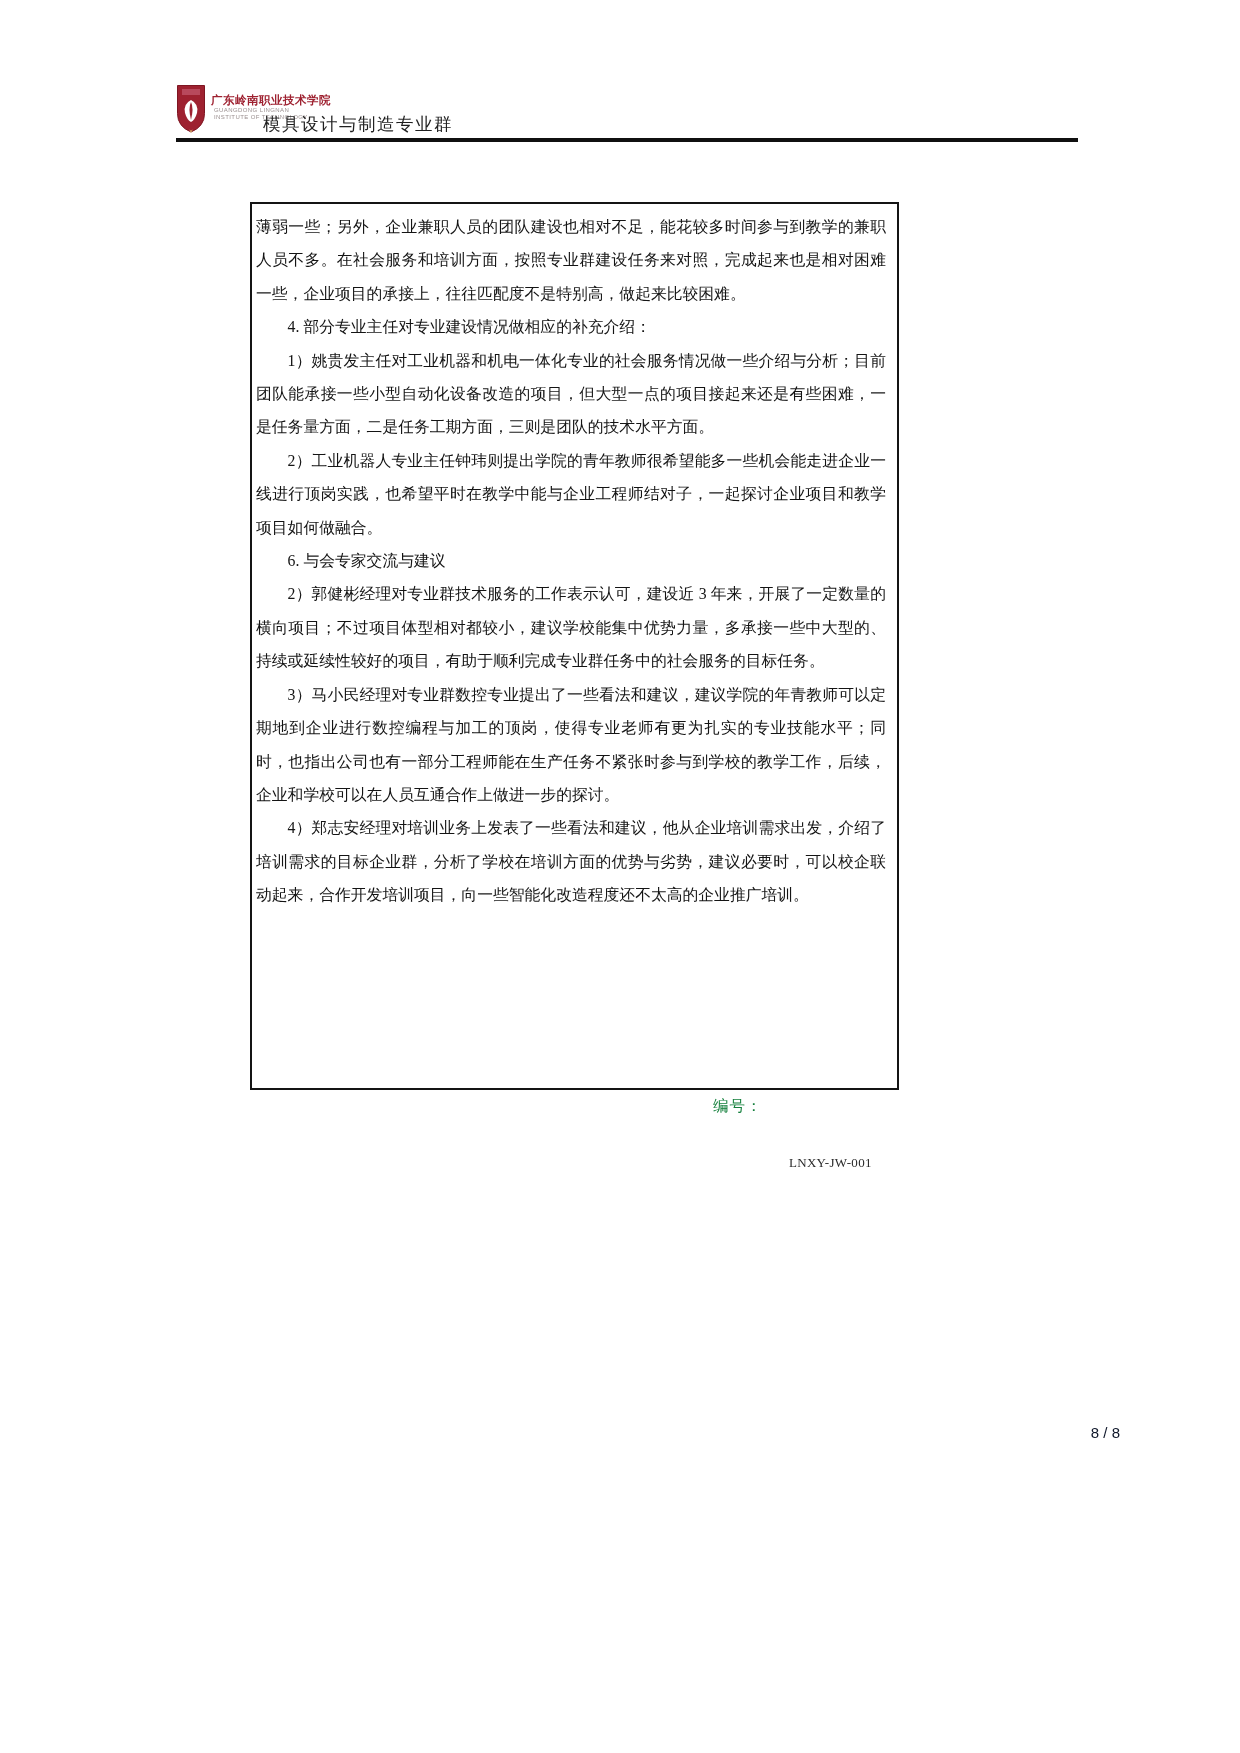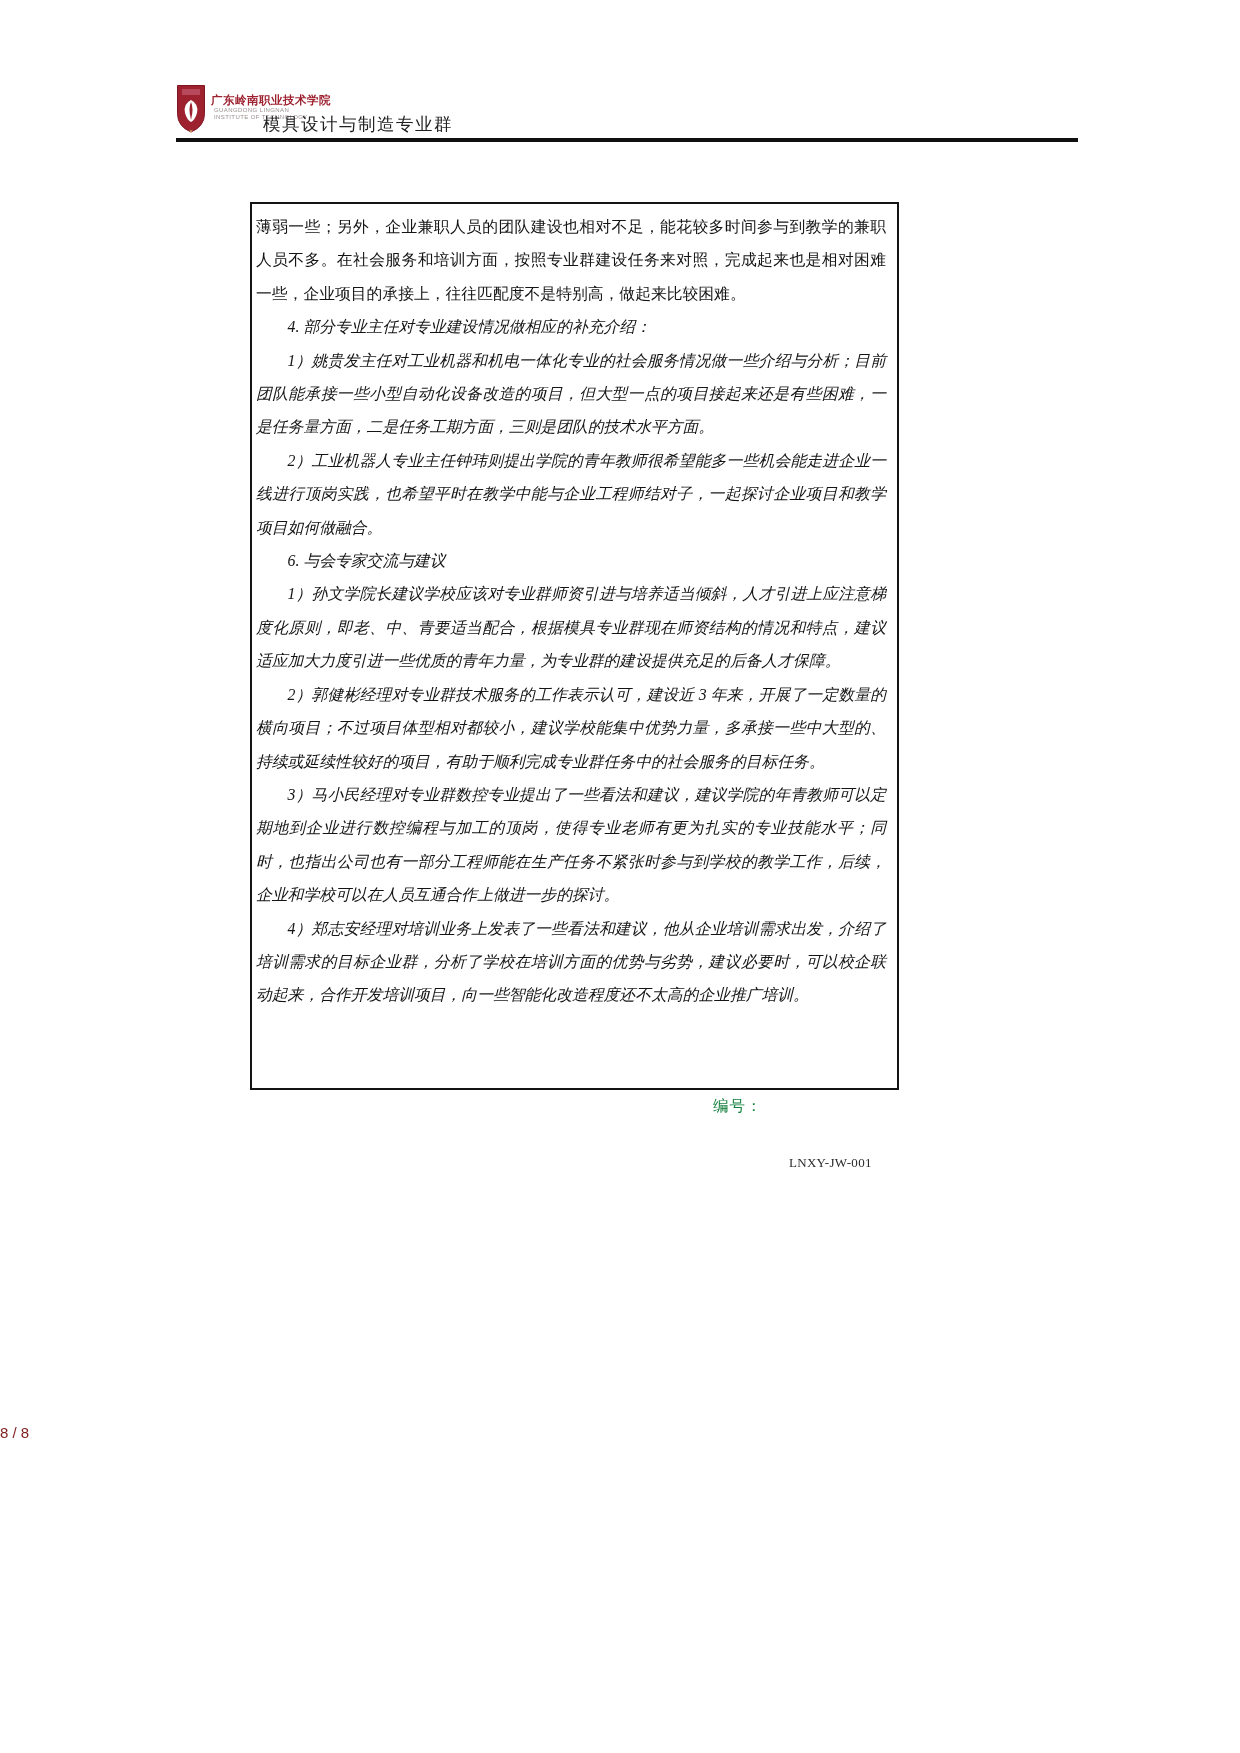--- a/index.html
+++ b/index.html
@@ -62,44 +62,44 @@
     padding: 6px 11px 10px 4px;
   }
   .content-box p {
     font-size: 15.8px;
     line-height: 33.4px;
     text-align: justify;
     text-justify: inter-ideograph;
     color: #141414;
     margin: 0;
   }
-  .content-box p.indent { text-indent: 2em; font-style: italic; }
+  .content-box p.indent { text-indent: 2em; }
 
   
   .code-label {
     position: absolute;
     left: 713px; top: 1096px;
     font-size: 15.5px;
     color: #15803d;
     letter-spacing: 1px;
   }
   .doc-code {
     position: absolute;
     left: 789px; top: 1155px;
     font-size: 13px;
     color: #2b2b2b;
     letter-spacing: 0.3px;
   }
   .page-number {
     position: absolute;
     left: 0; top: 1424px;
     width: 1120px;           
-    text-align: left;
+    text-align: right;
     font-size: 15px;
-    color: #7f1d1d;
+    color: #0f172a;
     font-family: "Liberation Sans", "DejaVu Sans", sans-serif;
   }
 </style>
 </head>
 <body>
 
 <div class="page">
 
   <div class="logo">
     <svg width="30" height="50" viewBox="0 0 30 50" xmlns="http://www.w3.org/2000/svg">
@@ -117,21 +117,20 @@
   </div>
   <div class="doc-group-title">模具设计与制造专业群</div>
   <div class="header-rule"></div>
 
   <div class="content-box">
     <p>薄弱一些；另外，企业兼职人员的团队建设也相对不足，能花较多时间参与到教学的兼职人员不多。在社会服务和培训方面，按照专业群建设任务来对照，完成起来也是相对困难一些，企业项目的承接上，往往匹配度不是特别高，做起来比较困难。</p>
     <p class="indent">4. 部分专业主任对专业建设情况做相应的补充介绍：</p>
     <p class="indent">1）姚贵发主任对工业机器和机电一体化专业的社会服务情况做一些介绍与分析；目前团队能承接一些小型自动化设备改造的项目，但大型一点的项目接起来还是有些困难，一是任务量方面，二是任务工期方面，三则是团队的技术水平方面。</p>
     <p class="indent">2）工业机器人专业主任钟玮则提出学院的青年教师很希望能多一些机会能走进企业一线进行顶岗实践，也希望平时在教学中能与企业工程师结对子，一起探讨企业项目和教学项目如何做融合。</p>
     <p class="indent">6. 与会专家交流与建议</p>
-    <p class="indent">1）孙文学院长建议学校应该对专业群师资引进与培养适当倾斜，人才引进上应注意梯度化原则，即老、中、青要适当配合，根据模具专业群现在师资结构的情况和特点，建议适应加大力度引进一些优质的青年力量，为专业群的建设提供充足的后备人才保障。</p>
     <p class="indent">2）郭健彬经理对专业群技术服务的工作表示认可，建设近 3 年来，开展了一定数量的横向项目；不过项目体型相对都较小，建议学校能集中优势力量，多承接一些中大型的、持续或延续性较好的项目，有助于顺利完成专业群任务中的社会服务的目标任务。</p>
     <p class="indent">3）马小民经理对专业群数控专业提出了一些看法和建议，建议学院的年青教师可以定期地到企业进行数控编程与加工的顶岗，使得专业老师有更为扎实的专业技能水平；同时，也指出公司也有一部分工程师能在生产任务不紧张时参与到学校的教学工作，后续，企业和学校可以在人员互通合作上做进一步的探讨。</p>
     <p class="indent">4）郑志安经理对培训业务上发表了一些看法和建议，他从企业培训需求出发，介绍了培训需求的目标企业群，分析了学校在培训方面的优势与劣势，建议必要时，可以校企联动起来，合作开发培训项目，向一些智能化改造程度还不太高的企业推广培训。</p>
   </div>
 
   <div class="code-label">编号：</div>
   <div class="doc-code">LNXY-JW-001</div>
   <div class="page-number">8 / 8</div>
 
 </div>

